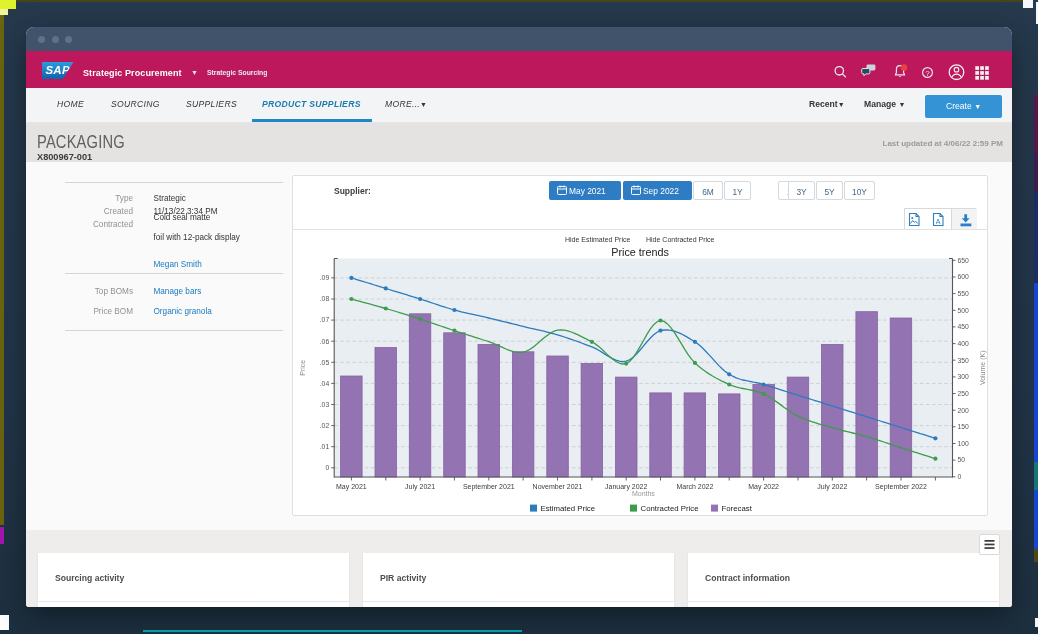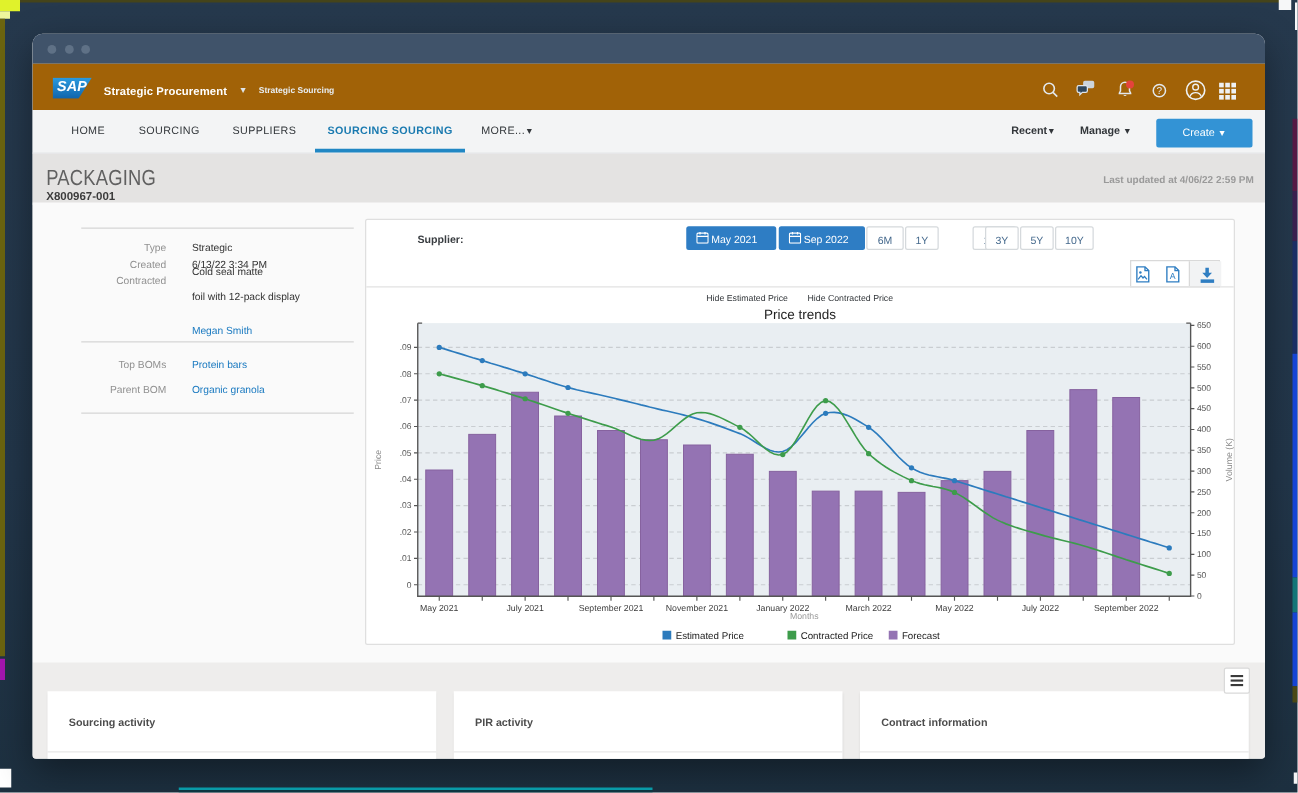--- a/index.html
+++ b/index.html
@@ -24,33 +24,33 @@
 .d-r-blue2 { left:1034px; top:283px; width:4px; height:179px; background:#1746d9; }
 .d-r-teal { left:1034px; top:462px; width:4px; height:28px; background:#15787a; }
 .d-r-blue3 { left:1034px; top:490px; width:4px; height:59px; background:#1746d9; }
 .d-r-olive { left:1034px; top:549px; width:4px; height:13px; background:#4c4a16; }
 
 
 .window { left:26px; top:27px; width:986px; height:580px; border-radius:8px 8px 3px 3px; overflow:hidden;
   background:#fafafa; box-shadow:0 10px 30px rgba(0,0,0,.4); }
 .titlebar { position:absolute; left:0; top:0; width:100%; height:23.5px; background:#40536a; }
 .dot { position:absolute; top:8.5px; width:7px; height:7px; border-radius:50%; background:#5f7186; }
-.sapbar { position:absolute; left:0; top:23.5px; width:100%; height:37.5px; background:#a16207; }
+.sapbar { position:absolute; left:0; top:23.5px; width:100%; height:37.5px; background:#be185d; }
 .saplogo { position:absolute; left:16px; top:11.5px; width:31.5px; height:17px;
   background:linear-gradient(180deg,#2b9be0 0%,#1064ab 100%);
   clip-path:polygon(0 0,100% 0,66% 100%,0 100%); }
 .saplogo span { position:absolute; left:3.5px; top:2px; color:#fff; font-size:11.5px; font-weight:bold; font-style:italic; letter-spacing:.2px; }
 .prodname { position:absolute; left:57px; top:17px; color:#fff; font-size:9px; font-weight:bold; letter-spacing:.1px; }
 .prodcaret { position:absolute; left:165px; top:18px; color:#dfe5ea; font-size:7px; }
 .prodsub { position:absolute; left:181px; top:18.5px; color:#e8edf1; font-size:6.8px; font-weight:bold; }
 .hdricons { position:absolute; right:20px; top:5.5px; }
 
 
 .navbar { position:absolute; left:0; top:61px; width:100%; height:34.5px; background:#f3f4f5; border-bottom:1px solid #e3e5e7; }
-.tab { position:absolute; top:11px; font-size:8.6px; color:#32363a; letter-spacing:.3px; }
+.tab { position:absolute; top:11px; font-size:8.6px; color:#32363a; letter-spacing:.3px;font-style:italic; }
 .tab.active { color:#1a7ab0; font-weight:bold; }
 .tabline { position:absolute; left:226px; top:30.5px; width:120px; height:3.8px; background:#2187c4; }
 .navright { position:absolute; top:11px; font-size:8.6px; color:#32363a; font-weight:bold; }
 .createbtn { position:absolute; left:899px; top:6.5px; width:77px; height:23px; background:#3393d5; border-radius:2px;
   color:#fff; font-size:8.6px; text-align:center; line-height:23px; }
 
 
 .titleband { position:absolute; left:0; top:95.5px; width:100%; height:41px; background:#e4e3e2; }
 .pagetitle { position:absolute; left:11px; top:9px; font-size:17.5px; color:#606060; letter-spacing:.2px; transform:scaleX(.84); transform-origin:0 0; }
 .pagesub { position:absolute; left:11px; top:29px; font-size:9.2px; font-weight:bold; color:#3c3c3c; }
@@ -164,48 +164,48 @@
         <rect x="153.3" y="20" width="3.7" height="3.7"></rect>
           <rect x="158.2" y="20" width="3.7" height="3.7"></rect>
           <rect x="163.1" y="20" width="3.7" height="3.7"></rect>
       </g>
     </svg>
   </div>
   <div class="navbar">
     <div class="tab" style="left:31px">HOME</div>
     <div class="tab" style="left:85px">SOURCING</div>
     <div class="tab" style="left:160px">SUPPLIERS</div>
-    <div class="tab active" style="left:236px">SOURCING SOURCING</div>
+    <div class="tab active" style="left:236px">PRODUCT SUPPLIERS</div>
     <div class="tab" style="left:359px">MORE...<span style="font-size:7px">▼</span></div>
     <div class="tabline"></div>
     <div class="navright" style="left:783px">Recent<span style="font-size:7px">▼</span></div>
     <div class="navright" style="left:838px">Manage <span style="font-size:7px">▼</span></div>
     <div class="createbtn">Create <span style="font-size:7px">▼</span></div>
   </div>
   <div class="titleband">
     <div class="pagetitle">PACKAGING</div>
     <div class="pagesub">X800967-001</div>
     <div class="lastupd">Last updated at 4/06/22 2:59 PM</div>
   </div>
   <div class="content">
 
     <div class="ipanel">
       <div class="iline" style="top:0"></div>
       <div class="ilabel" style="top:11.5px">Type</div>
         <div class="ivalue" style="top:11.5px">Strategic</div>
       <div class="ilabel" style="top:24.5px">Created</div>
-        <div class="ivalue" style="top:24.5px">6/13/22 3:34 PM</div>
+        <div class="ivalue" style="top:24.5px">11/13/22 3:34 PM</div>
       <div class="ilabel" style="top:37.5px">Contracted</div>
         <div class="ivalue" style="top:31px">Cold seal matte</div>
       <div class="ivalue" style="top:50.5px">foil with 12-pack display</div>
       <div class="ivalue ilink" style="top:77.5px">Megan Smith</div>
       <div class="iline" style="top:91px"></div>
       <div class="ilabel" style="top:104.5px">Top BOMs</div>
-        <div class="ivalue ilink" style="top:104.5px">Protein bars</div>
-      <div class="ilabel" style="top:124.5px">Parent BOM</div>
+        <div class="ivalue ilink" style="top:104.5px">Manage bars</div>
+      <div class="ilabel" style="top:124.5px">Price BOM</div>
         <div class="ivalue ilink" style="top:124.5px">Organic granola</div>
       <div class="iline" style="top:148px"></div>
     </div>
 
     <div class="card">
       <div class="suplabel">Supplier:</div>
       <div class="datebtn" style="left:256px;width:72px">
         <svg class="ic" width="10" height="10" viewBox="0 0 10 10">
             <rect x="0.5" y="1.5" width="9" height="8" rx="1" fill="none" stroke="#fff"></rect>
             <line x1="0.5" y1="4" x2="9.5" y2="4" stroke="#fff"></line>

